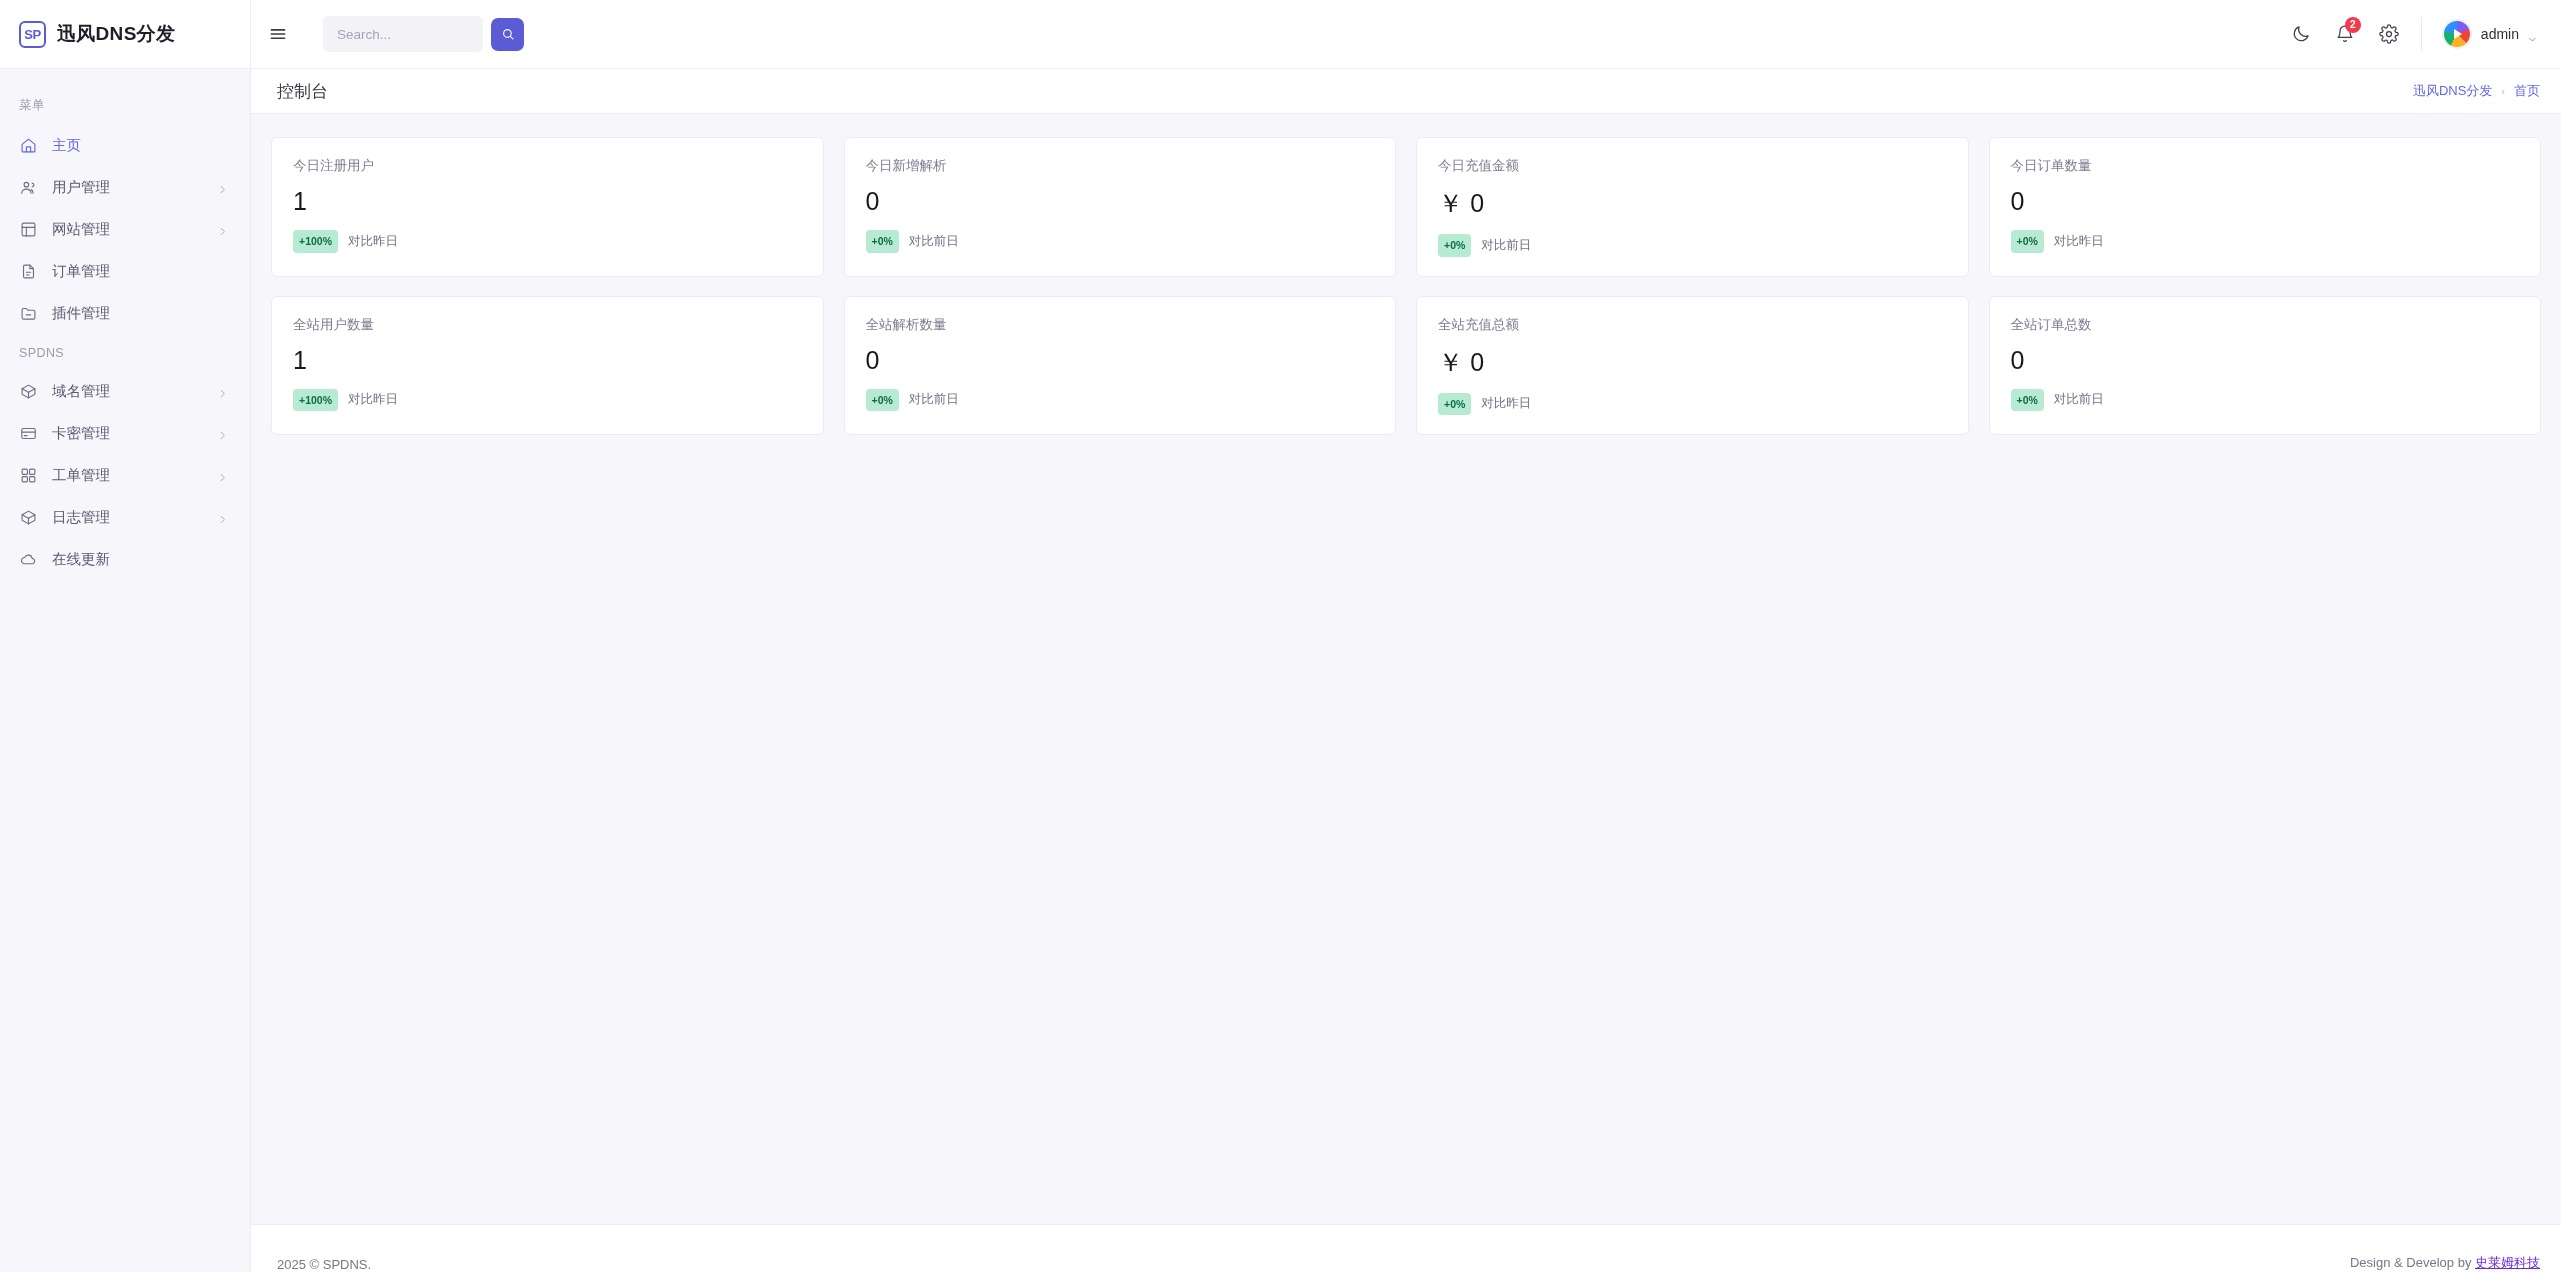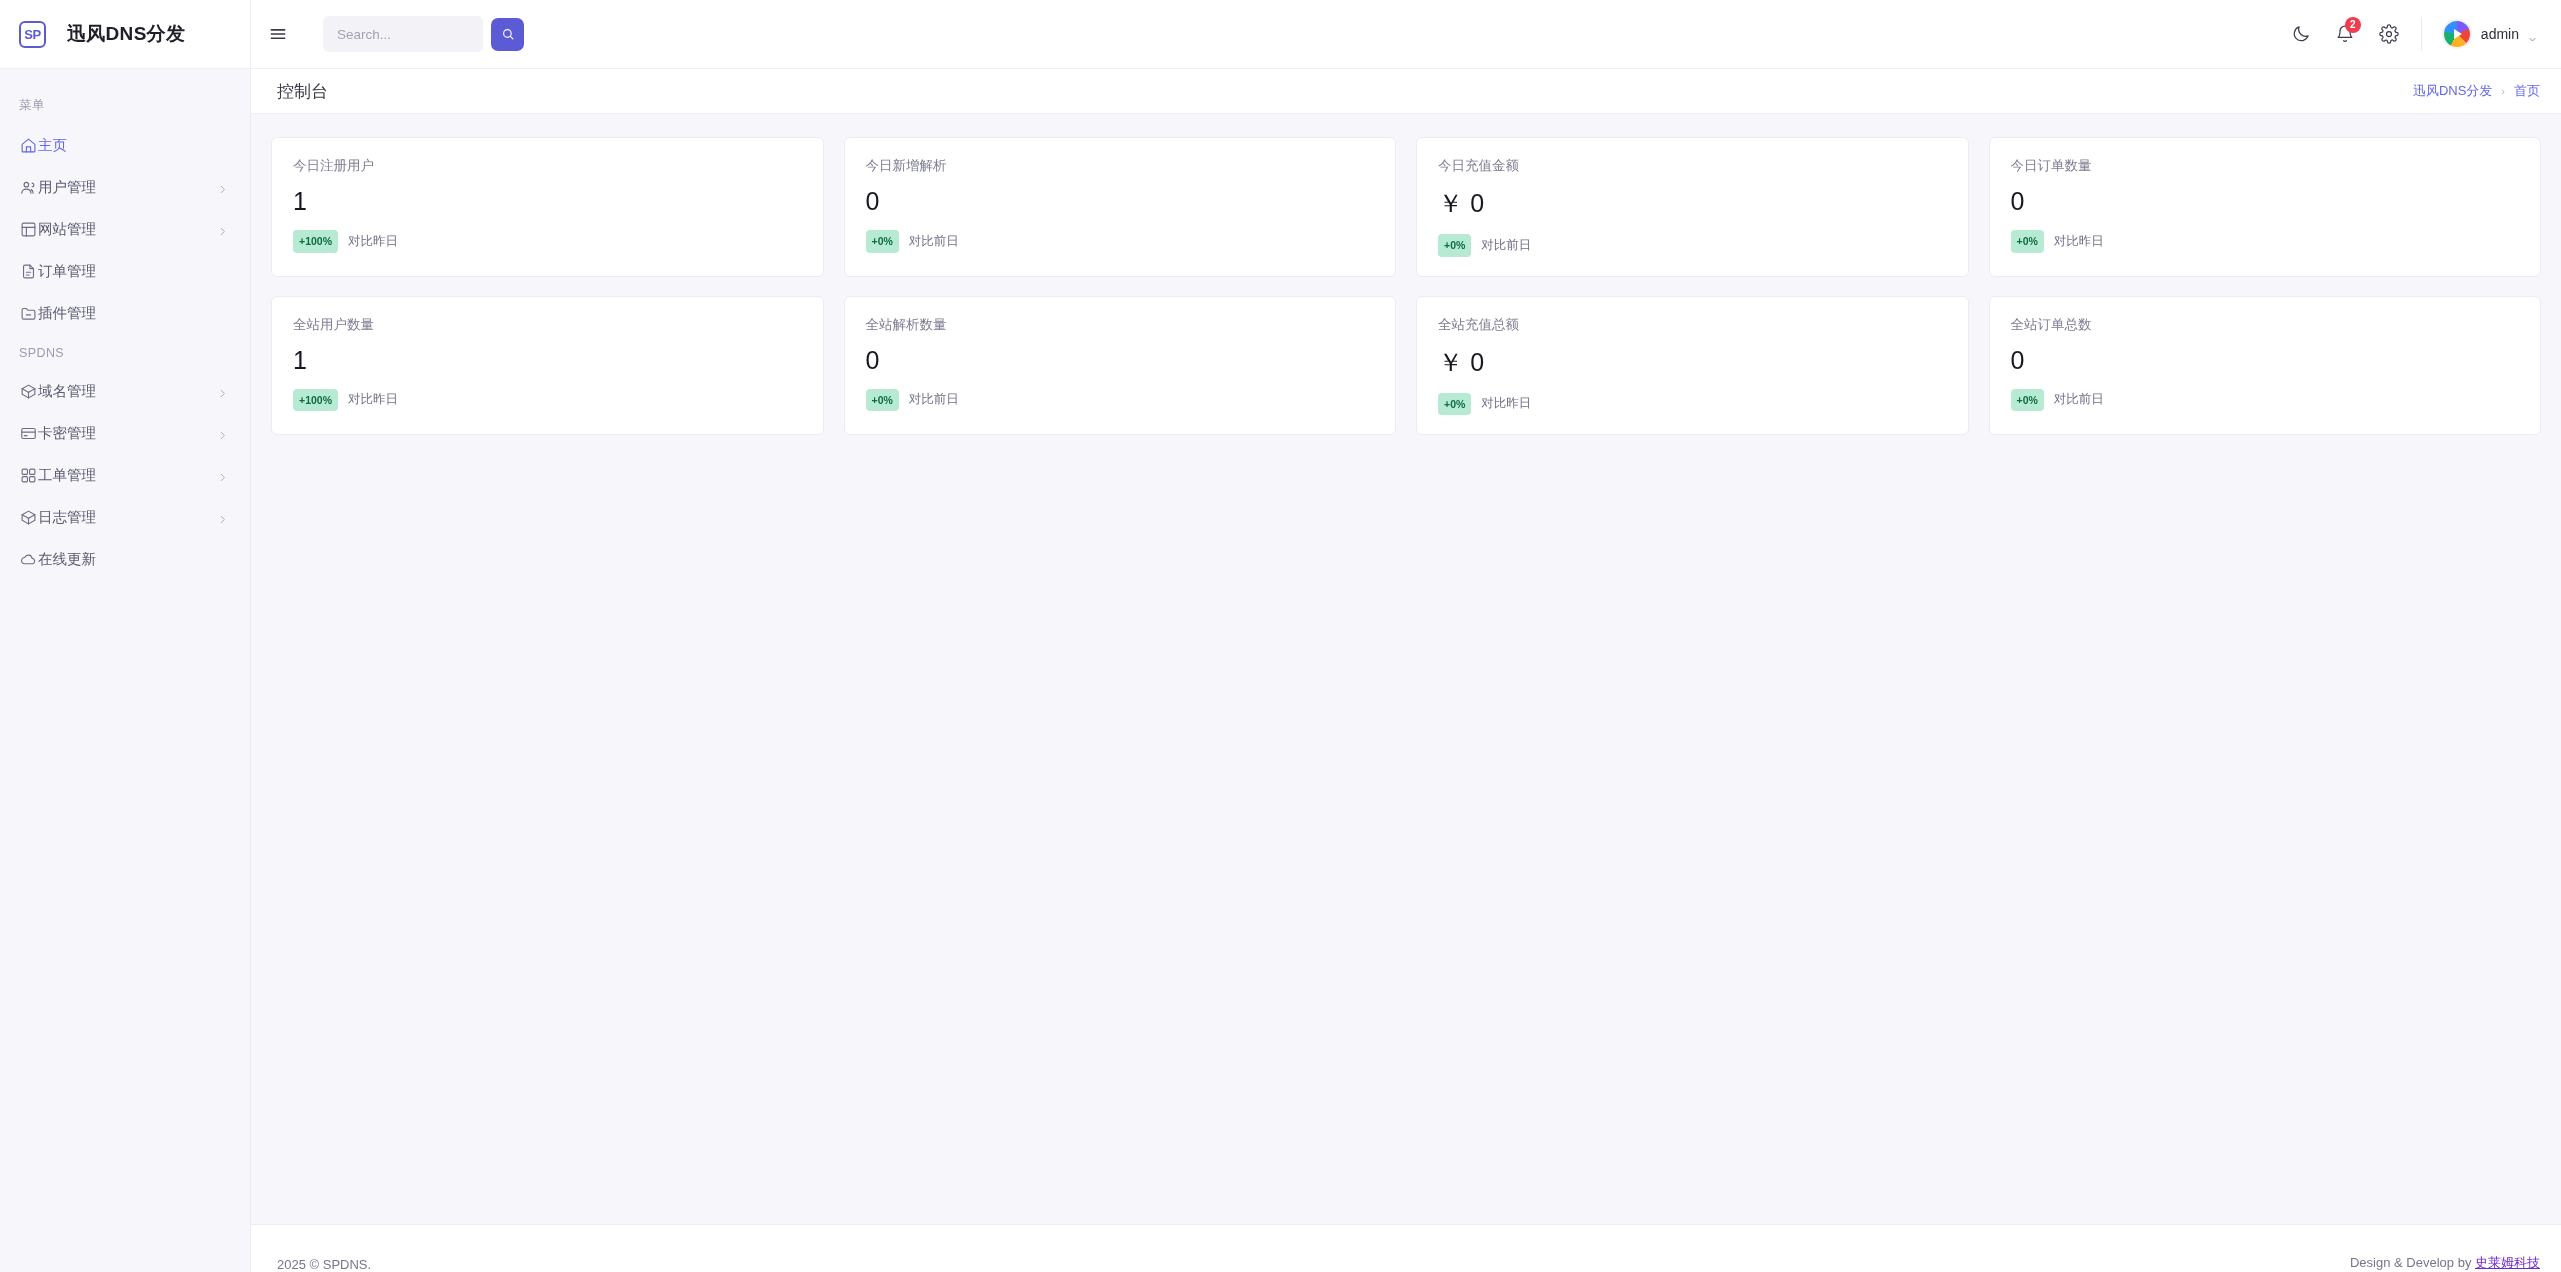--- a/index.html
+++ b/index.html
@@ -19,21 +19,21 @@
     background: #f7f7fb;
     border-right: 1px solid #ececf3;
     display: flex;
     flex-direction: column;
   }
   .brand {
     height: 69px;
     display: flex;
     align-items: center;
     padding-left: 19px;
-    gap: 21px;
+    gap: 11px;
     background: #ffffff;
     border-bottom: 1px solid #eeeef4;
   }
   .brand-logo {
     width: 27px; height: 27px;
     border: 2px solid #5b5bd6;
     border-radius: 6px;
     color: #5b5bd6;
     font-size: 13px;
     font-weight: 700;
@@ -51,20 +51,21 @@
     font-size: 12.5px;
     color: #9c9cb0;
     padding: 12px 0 10px 19px;
     letter-spacing: 0.4px;
   }
   .menu-item {
     display: flex;
     align-items: center;
     height: 42px;
     padding: 0 22px 0 19px;
+    gap: 14px;
     cursor: pointer;
     color: #5a5a70;
     font-size: 14.5px;
   }
   .menu-item.active { color: #6366e8; }
   .menu-item.active .mi-icon svg { stroke: #6366e8; }
   .mi-icon {
     width: 19px; height: 19px;
     display: flex; align-items: center; justify-content: center;
     flex: 0 0 19px;

